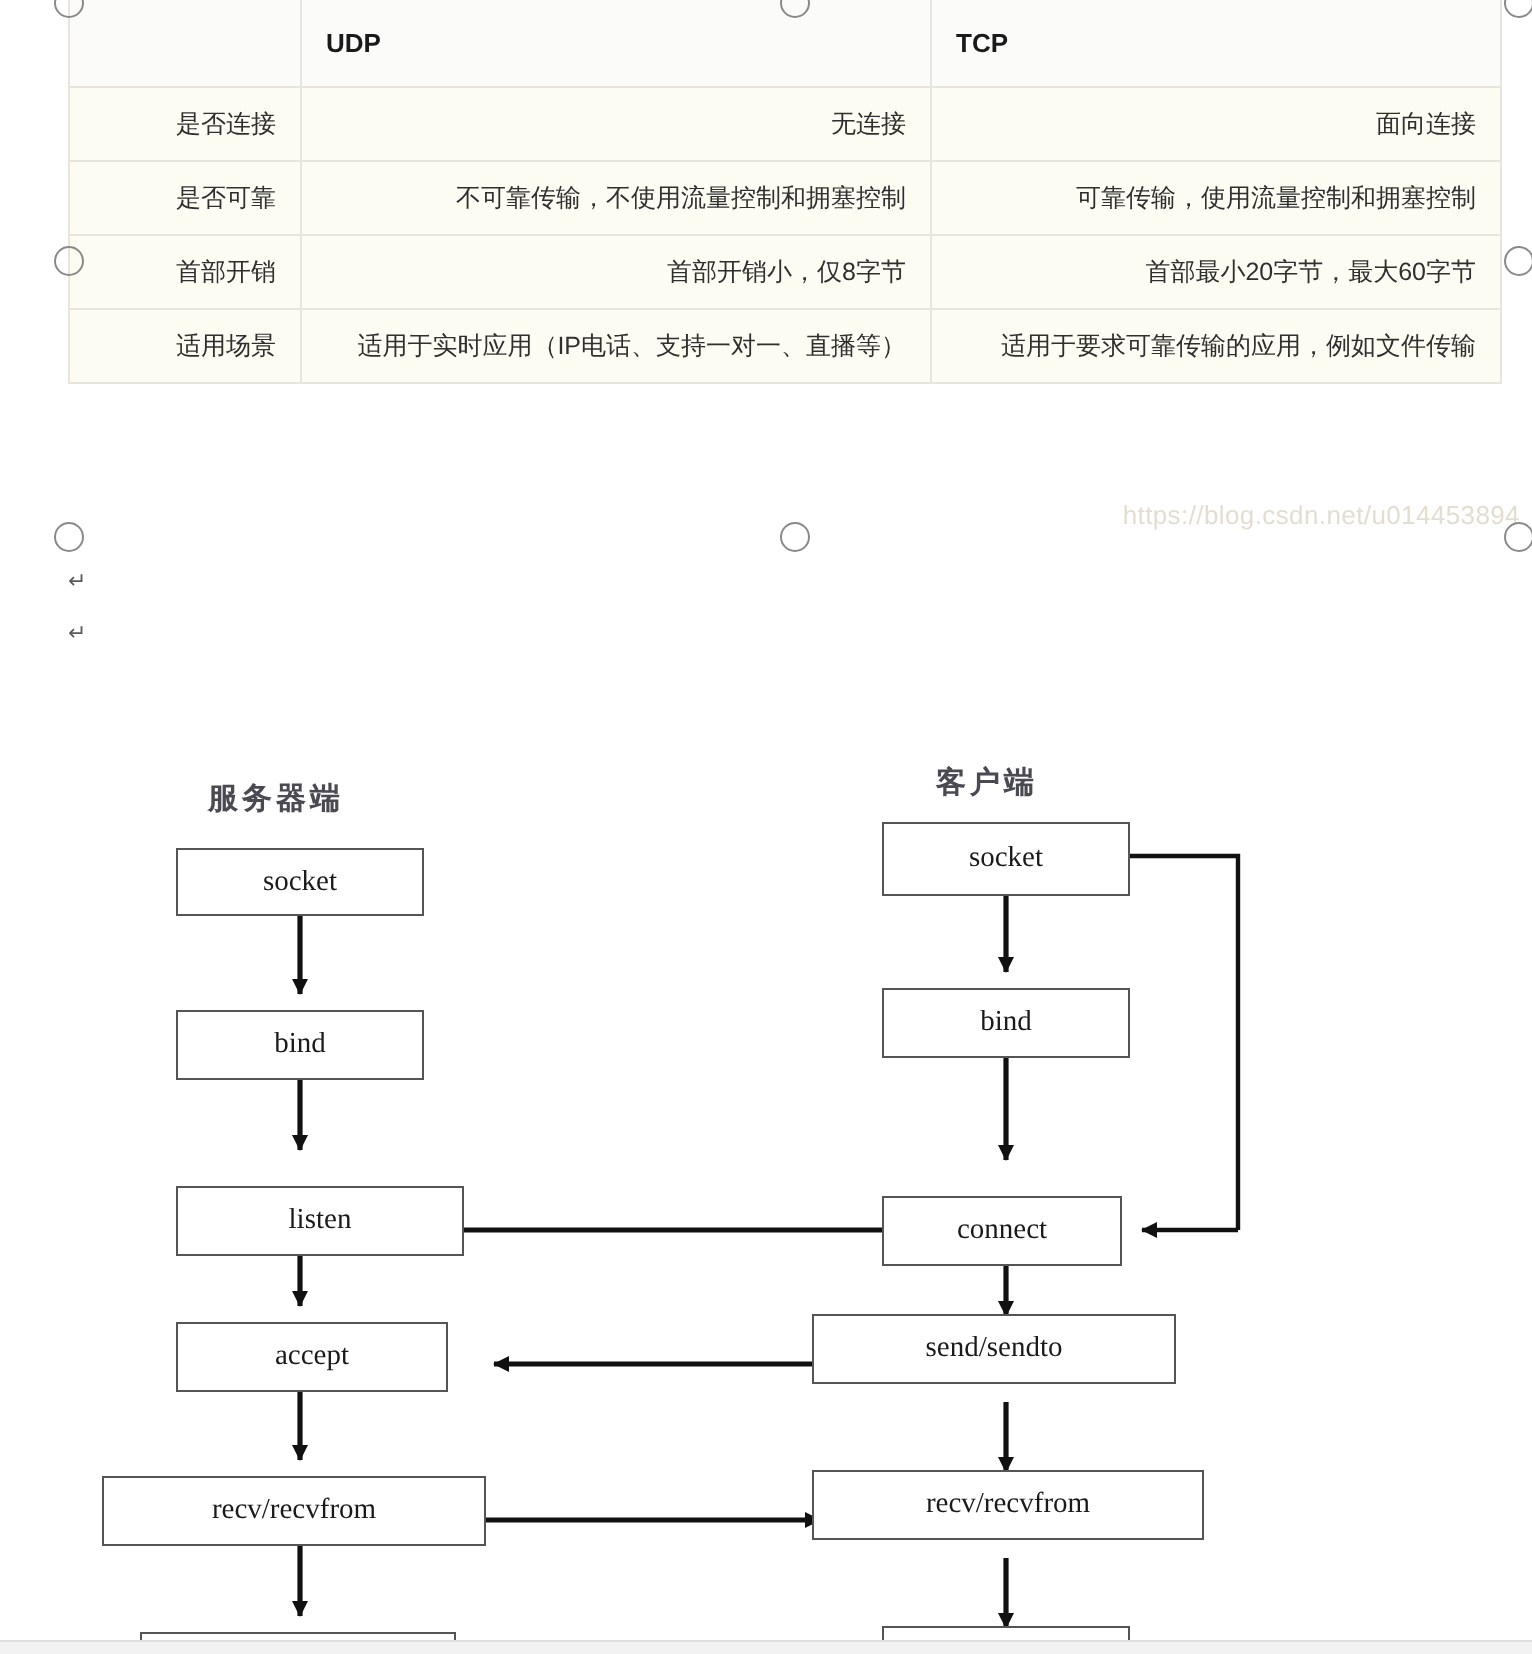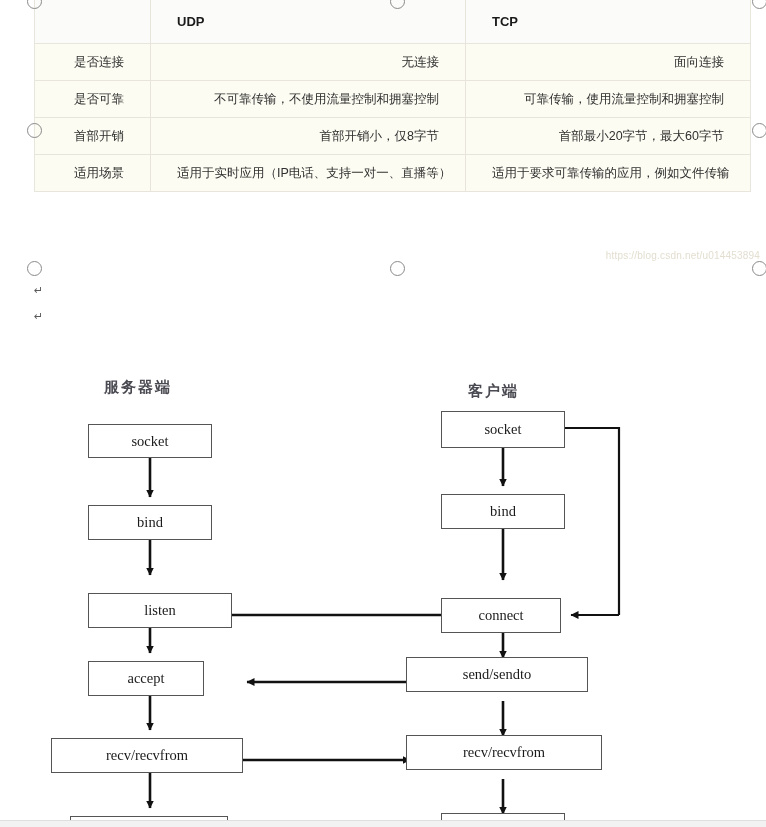--- a/index.html
+++ b/index.html
@@ -27,21 +27,21 @@
     border-collapse: collapse;
     width: 716px;
     table-layout: fixed;
     background: #fdfcf3;
   }
   table.cmp col.c1 { width: 116px; }
   table.cmp col.c2 { width: 315px; }
   table.cmp col.c3 { width: 285px; }
   table.cmp th, table.cmp td {
     border: 1px solid #e8e6dc;
-    padding: 7px 26px;
+    padding: 7px 12px;
     font-size: 12.5px;
     color: #2f2f2f;
     line-height: 1.5;
     vertical-align: middle;
     text-align: left;
     white-space: nowrap;
   }
   table.cmp thead th {
     background: #fbfbfa;
     height: 44px;
@@ -59,21 +59,21 @@
     border: 1.6px solid #8a8a8a;
     border-radius: 50%;
     background: transparent;
     z-index: 9;
   }
 
   
   .watermark {
     position: absolute;
     right: 6px; top: 250px;
-    font-size: 10px;
+    font-size: 13px;
     color: #e3ded0;
     letter-spacing: .2px;
     user-select: none;
   }
 
   
   .pilcrow {
     position: absolute;
     font-size: 11px;
     color: #5a5a5a;
@@ -98,21 +98,21 @@
 
   .col-title {
     position: absolute;
     font-family: "Liberation Serif", "DejaVu Serif", serif;
     font-weight: bold;
     font-size: 15px;
     color: #4a4a52;
     letter-spacing: 2px;
     white-space: nowrap;
   }
-  #title-server { left: 104px; top: 8px; }
+  #title-server { left: 104px; top: 20px; }
   #title-client { left: 468px; top: 12px; }
 
   .node {
     position: absolute;
     border: 1.4px solid #555555;
     background: #ffffff;
     font-family: "Liberation Serif", "DejaVu Serif", serif;
     font-size: 14.5px;
     color: #1a1a1a;
     display: flex;
@@ -222,21 +222,21 @@
 
       <g stroke="#111111" stroke-width="2.2" fill="none">
         <path d="M565,58 L619,58 L619,245"></path>
         <line x1="619" y1="245" x2="571" y2="245" marker-end="url(#ah)"></line>
       </g>
     </svg>
 
     <div class="node" style="left:88px;  top:54px;  width:124px; height:34px;">socket</div>
     <div class="node" style="left:88px;  top:135px; width:124px; height:35px;">bind</div>
     <div class="node" style="left:88px;  top:223px; width:144px; height:35px;">listen</div>
-    <div class="node" style="left:88px;  top:291px; width:116px; height:35px;">accept</div>
+    <div class="node" style="left:88px;  top:291px; width:136px; height:35px;">accept</div>
     <div class="node" style="left:51px;  top:368px; width:192px; height:35px;">recv/recvfrom</div>
     <div class="node" style="left:70px;  top:446px; width:158px; height:35px;">send/sendto</div>
 
     <div class="node" style="left:441px; top:41px;  width:124px; height:37px;">socket</div>
     <div class="node" style="left:441px; top:124px; width:124px; height:35px;">bind</div>
     <div class="node" style="left:441px; top:228px; width:120px; height:35px;">connect</div>
     <div class="node" style="left:406px; top:287px; width:182px; height:35px;">send/sendto</div>
     <div class="node" style="left:406px; top:365px; width:196px; height:35px;">recv/recvfrom</div>
     <div class="node" style="left:441px; top:443px; width:124px; height:35px;">close</div>
   </div>

